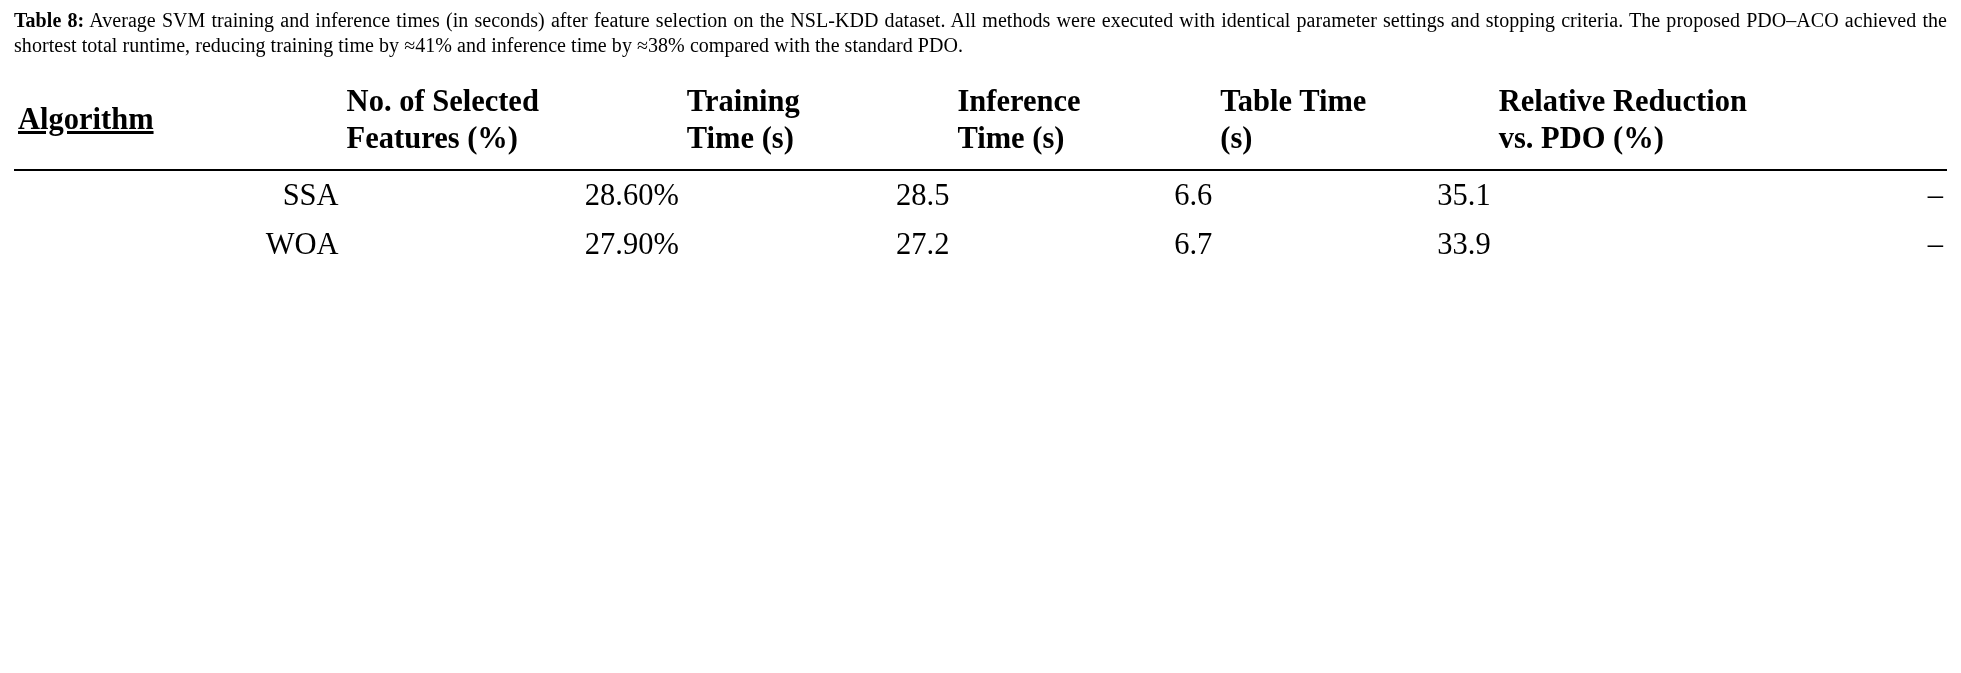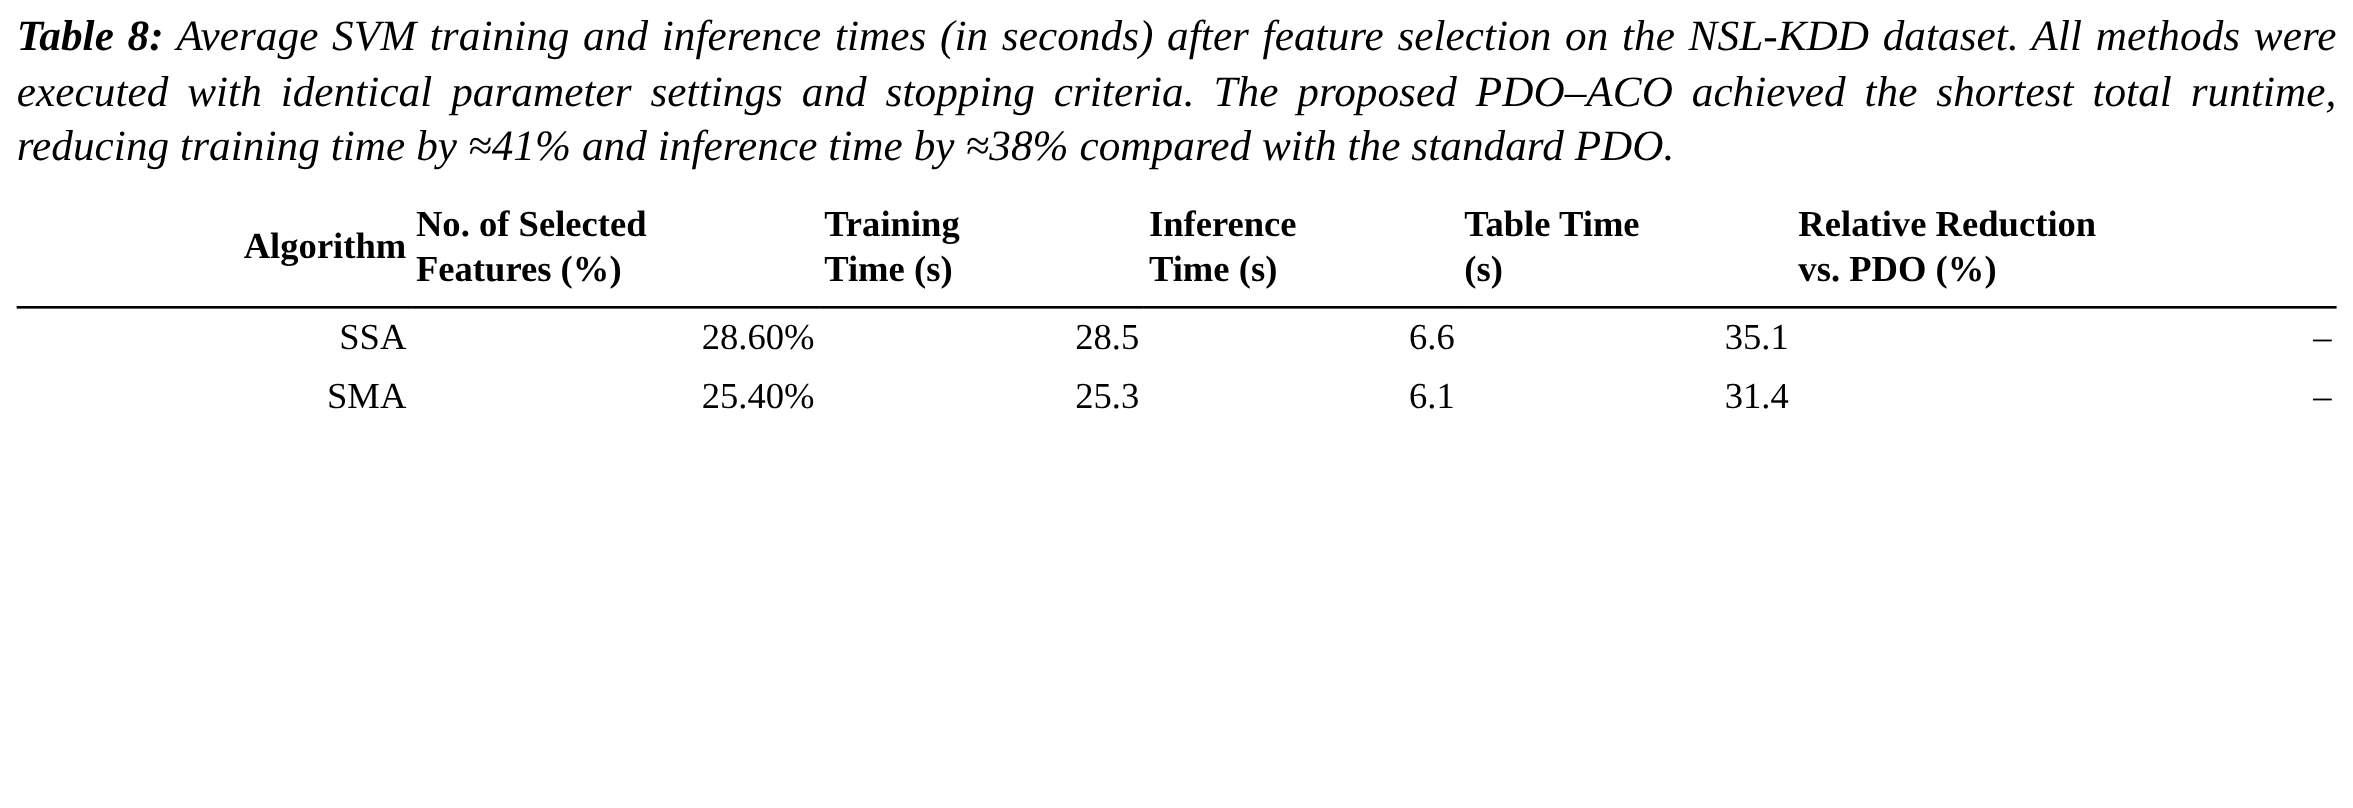--- a/index.html
+++ b/index.html
@@ -14,47 +14,47 @@
     color: #000000;
     -webkit-font-smoothing: antialiased;
   }
   .page {
     box-sizing: border-box;
     width: 1961px;
     height: 673px;
     padding: 8px 14px 0 14px;
   }
   .caption {
-    font-size: 36px;
+    font-size: 20px;
     line-height: 1.265;
     text-align: justify;
     text-justify: inter-word;
     margin: 0 0 14px 0;
     letter-spacing: 0.05px;
-    font-style: italic;
   }
   .caption .caption-label {
     font-weight: bold;
   }
   table.data-table {
     border-collapse: collapse;
     width: 100%;
     table-layout: fixed;
     font-size: 30.5px;
   }
   .hdr-row th {
     font-weight: bold;
     text-align: left;
     vertical-align: middle;
     padding: 10px 4px 12px 4px;
     line-height: 1.22;
     border-bottom: 2px solid #000;
   }
   .hdr-row th.first-col {
-    text-align: right;
+    text-align: left;
+    text-decoration: underline;
   }
   .body-row td {
     text-align: right;
     padding: 6px 4px 6px 4px;
     line-height: 1.2;
     white-space: nowrap;
   }
   .body-row.last td {
     border-bottom: 3px solid #000;
     padding-bottom: 10px;
@@ -113,23 +113,23 @@
     <tbody>
       <tr class="body-row">
         <td>SSA</td>
         <td>28.60%</td>
         <td>28.5</td>
         <td>6.6</td>
         <td>35.1</td>
         <td>–</td>
       </tr>
       <tr class="body-row">
-        <td>SMA</td>
-        <td>25.40%</td>
-        <td>25.3</td>
-        <td>6.1</td>
-        <td>31.4</td>
+        <td>WOA</td>
+        <td>27.90%</td>
+        <td>27.2</td>
+        <td>6.7</td>
+        <td>33.9</td>
         <td>–</td>
       </tr>
     </tbody>
   </table>
 
 </div>
 
 </body></html>

